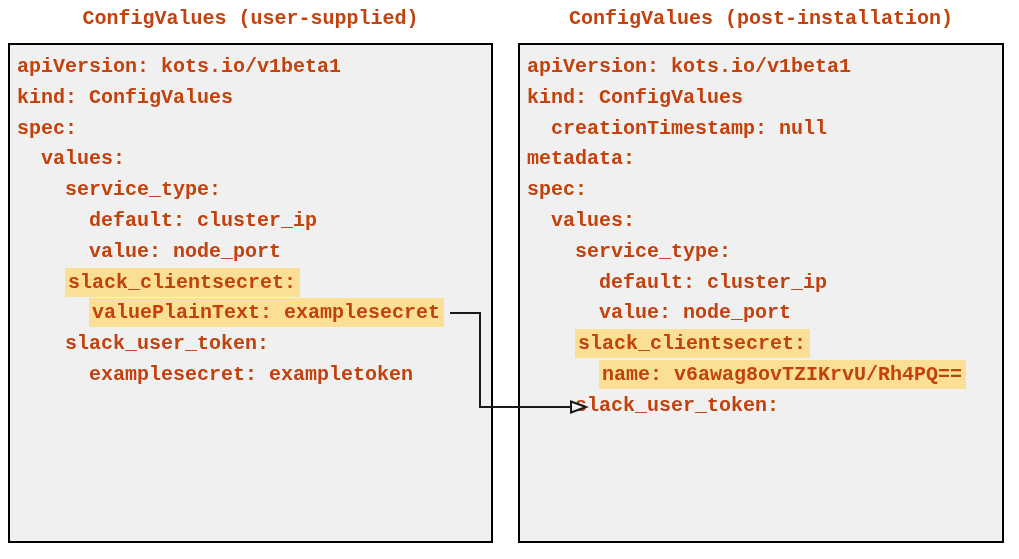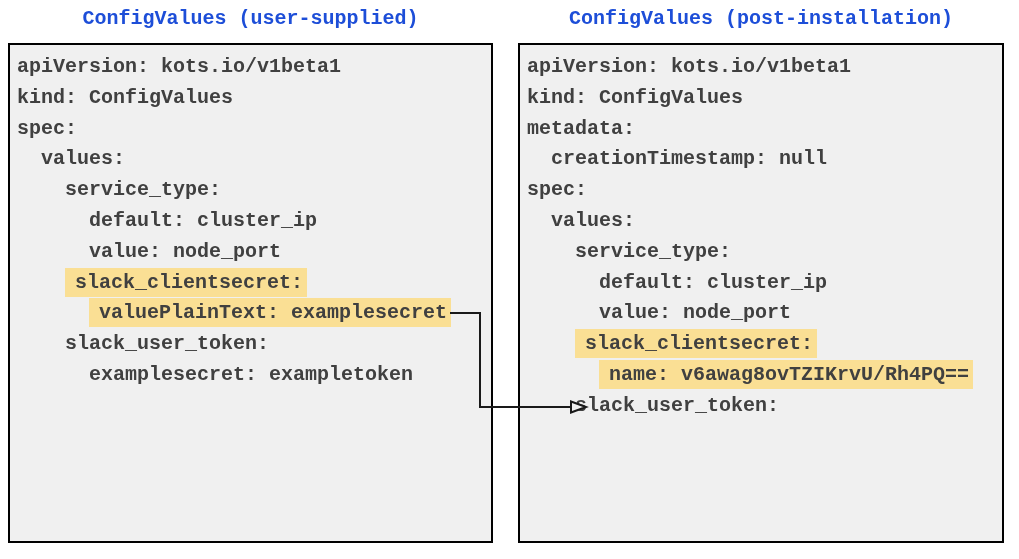--- a/index.html
+++ b/index.html
@@ -15,21 +15,21 @@
     background: #FFFFFF;
     overflow: hidden;
   }
   .box-title {
     position: absolute;
     top: 7px;
     height: 26px;
     text-align: center;
     font-size: 20px;
     font-weight: 700;
-    color: #1d4ed8;
+    color: #c2410c;
     letter-spacing: 0;
     white-space: pre;
   }
   #title-left  { left: 8px;   width: 485px; }
   #title-right { left: 518px; width: 486px; }
   .config-box {
     position: absolute;
     top: 43px;
     height: 496px;
     background: #F0F0F0;
@@ -43,25 +43,25 @@
     top: 7px;
     left: 7px;
     right: 4px;
   }
   .line {
     white-space: pre;
     font-size: 20px;
     font-weight: 700;
     line-height: 30.8px;
     height: 30.8px;
-    color: #404040;
+    color: #c2410c;
   }
   .tok.hl {
     background: #FADF94;
-    padding: 3px 4px 3px 10px;
+    padding: 3px 4px 3px 3px;
   }
   #connector-svg {
     position: absolute;
     left: 0;
     top: 0;
     width: 1019px;
     height: 559px;
     pointer-events: none;
   }
 </style>
@@ -86,22 +86,22 @@
       <div class="line"><span class="ind">      </span><span class="tok hl">valuePlainText: examplesecret</span></div>
       <div class="line"><span class="ind">    </span><span class="tok">slack_user_token:</span></div>
       <div class="line"><span class="ind">      </span><span class="tok">examplesecret: exampletoken</span></div>
     </div>
   </div>
 
   <div class="config-box" id="box-right">
     <div class="code">
       <div class="line"><span class="ind"></span><span class="tok">apiVersion: kots.io/v1beta1</span></div>
       <div class="line"><span class="ind"></span><span class="tok">kind: ConfigValues</span></div>
+      <div class="line"><span class="ind">  </span><span class="tok">creationTimestamp: null</span></div>
       <div class="line"><span class="ind"></span><span class="tok">metadata:</span></div>
-      <div class="line"><span class="ind">  </span><span class="tok">creationTimestamp: null</span></div>
       <div class="line"><span class="ind"></span><span class="tok">spec:</span></div>
       <div class="line"><span class="ind">  </span><span class="tok">values:</span></div>
       <div class="line"><span class="ind">    </span><span class="tok">service_type:</span></div>
       <div class="line"><span class="ind">      </span><span class="tok">default: cluster_ip</span></div>
       <div class="line"><span class="ind">      </span><span class="tok">value: node_port</span></div>
       <div class="line"><span class="ind">    </span><span class="tok hl">slack_clientsecret:</span></div>
       <div class="line"><span class="ind">      </span><span class="tok hl">name: v6awag8ovTZIKrvU/Rh4PQ==</span></div>
       <div class="line"><span class="ind">    </span><span class="tok">slack_user_token:</span></div>
       <div class="line"><span class="ind">      </span></div>
     </div>

